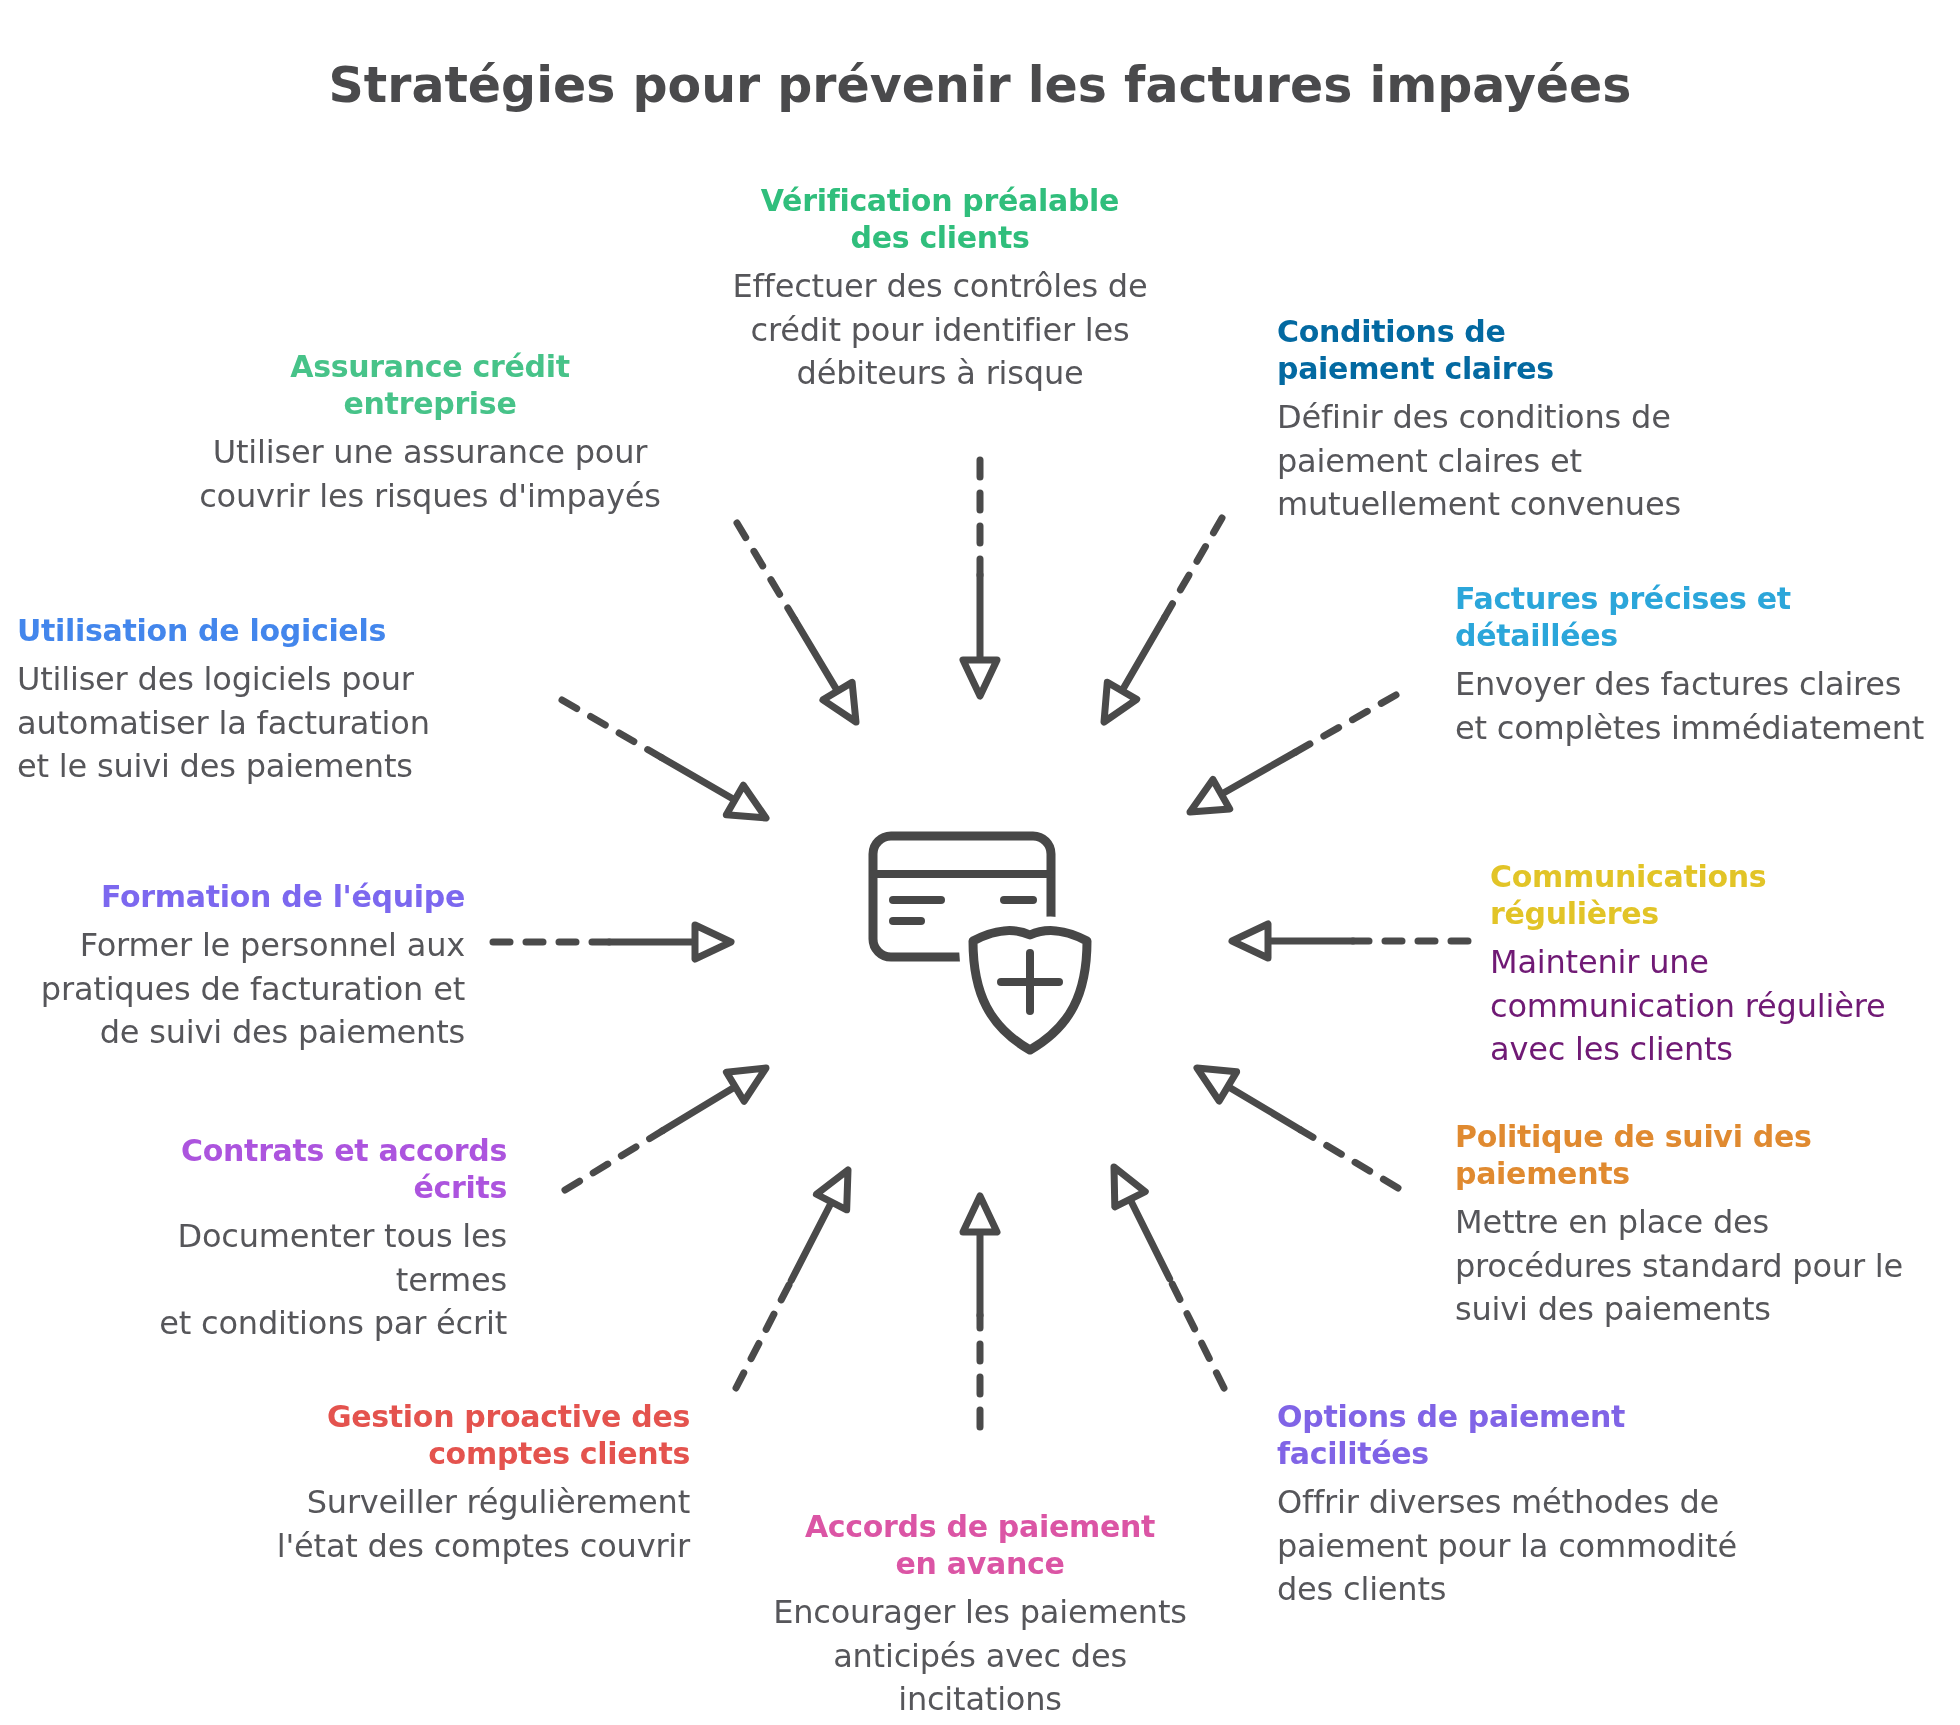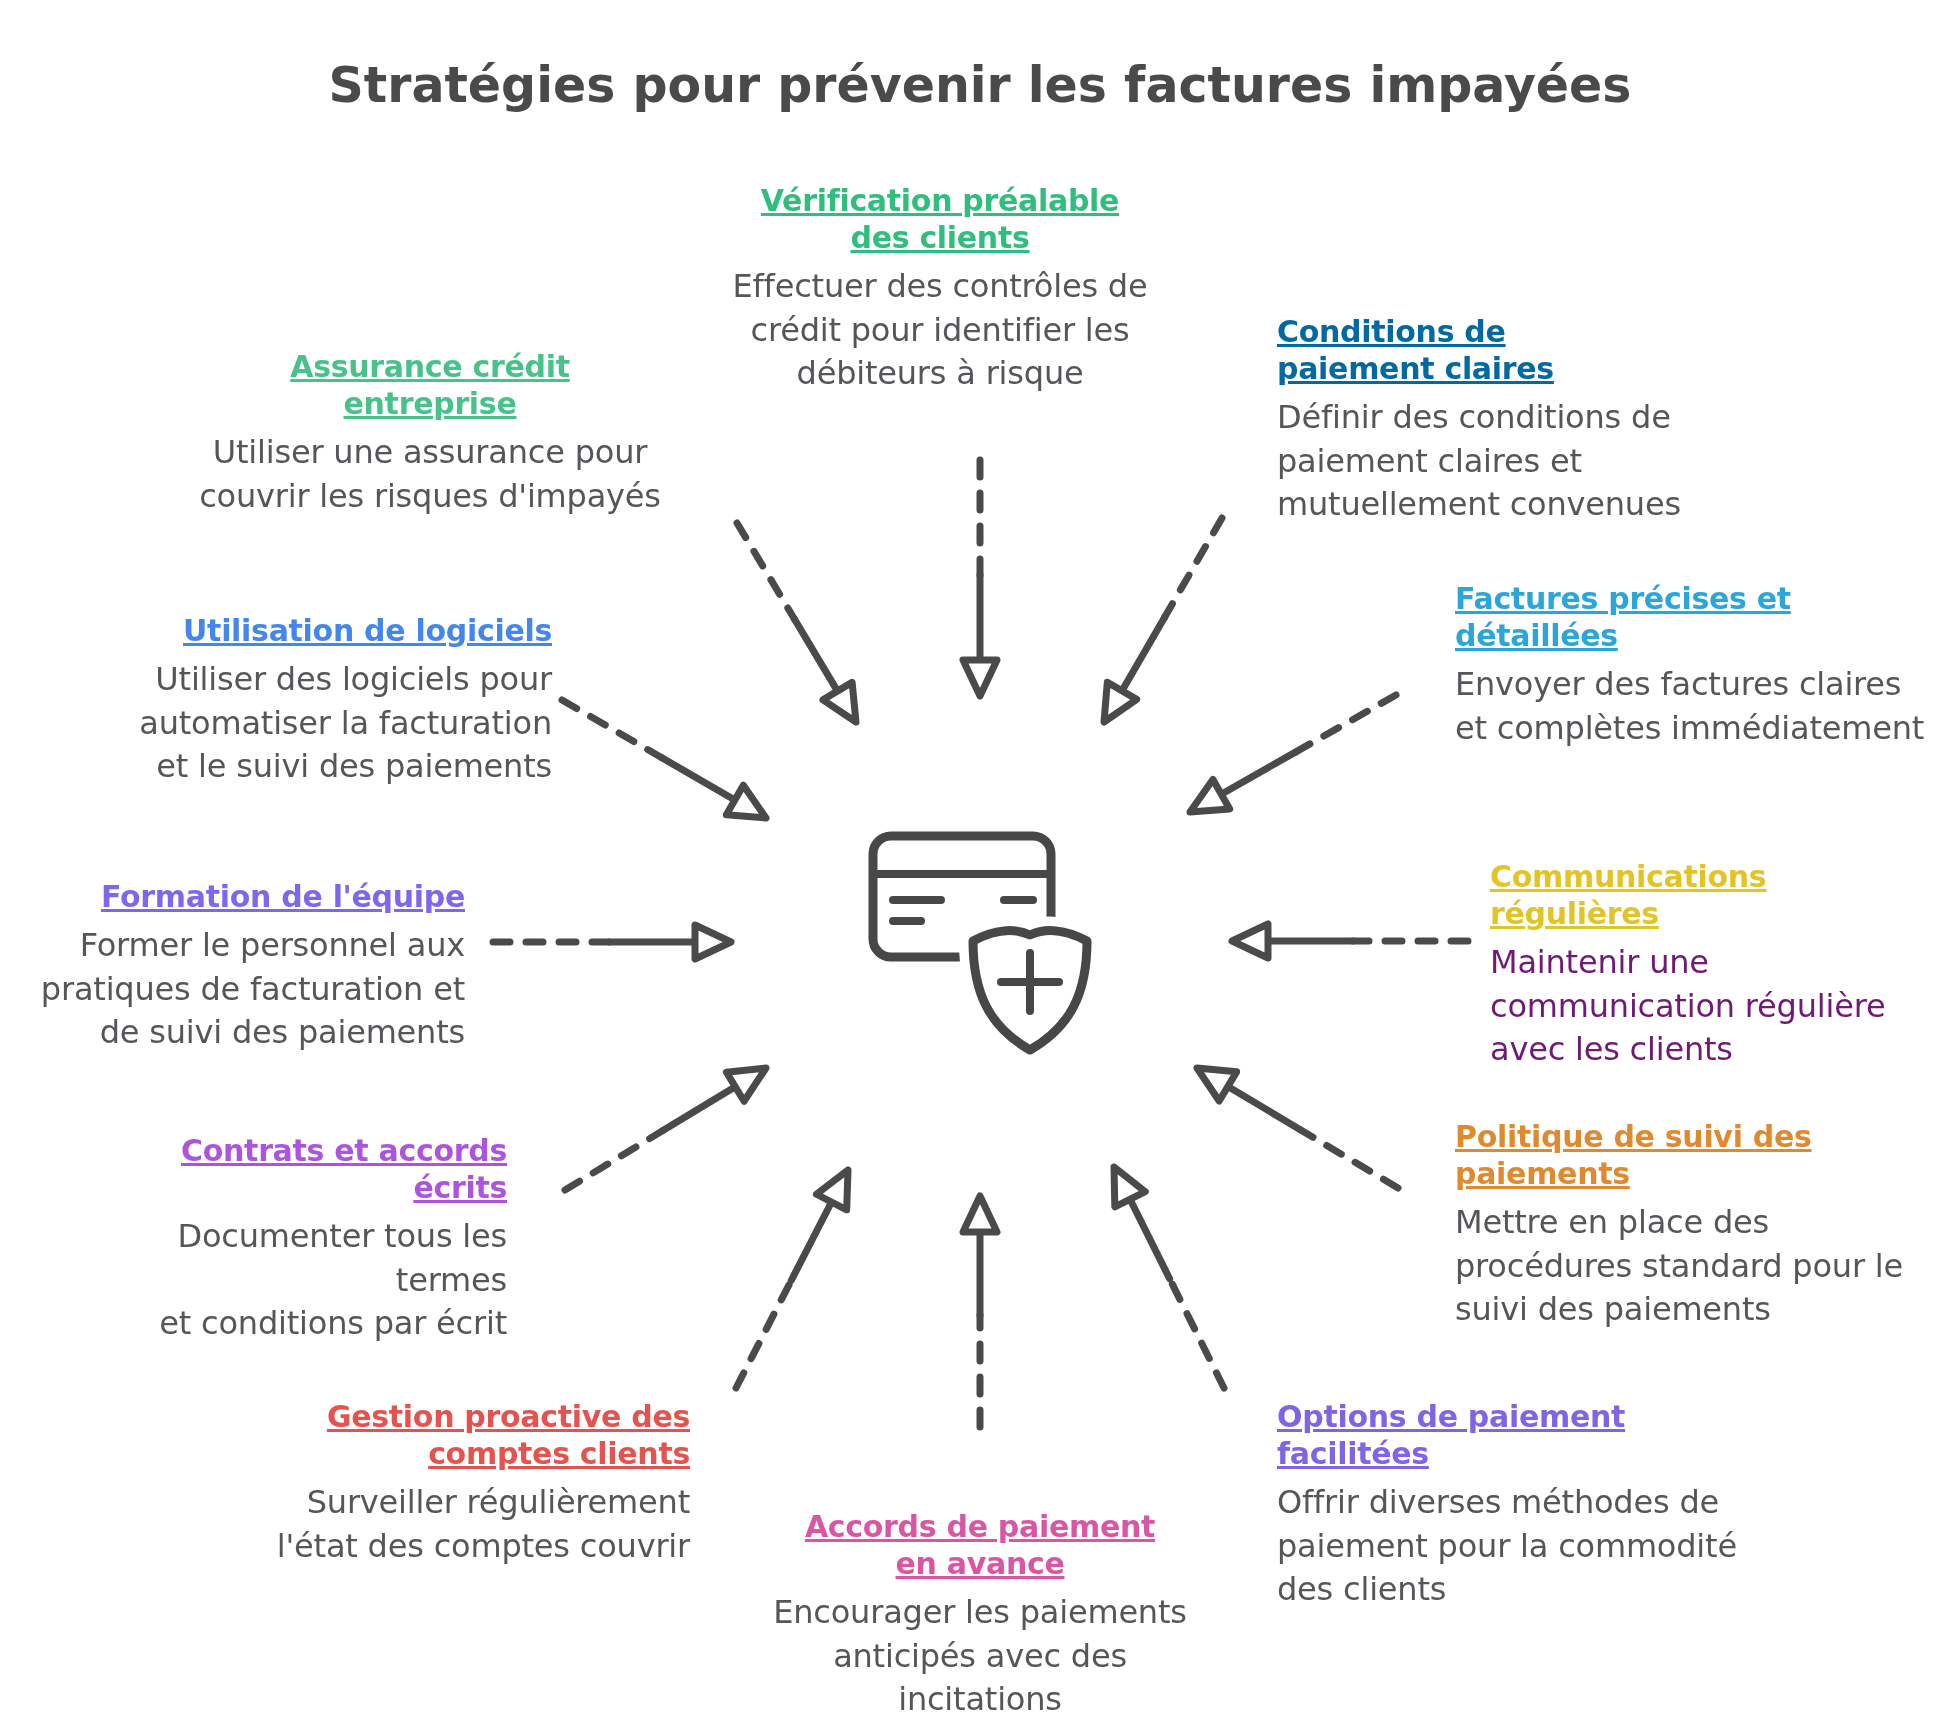--- a/index.html
+++ b/index.html
@@ -17,32 +17,31 @@
     letter-spacing:0px;
     margin-top:33px;
   }
   #arrows{position:absolute;left:0;top:0;pointer-events:none;}
   .node{position:absolute;}
   .node .h{
     font-weight:bold;
     font-size:30px;line-height:1.24;
     white-space:pre-line;
     letter-spacing:-0.3px;
-    text-decoration:underline;
   }
   .node .d{
     font-size:32px;line-height:1.36;
     white-space:pre-line;
     margin-top:9px;
     letter-spacing:-0.2px;
   }
   #n-verification{left:690px;top:182px;width:500px;text-align:center;}
   #n-assurance{right:1270px;top:348px;width:520px;text-align:center;}
   #n-conditions{left:1277px;top:313px;width:430px;text-align:left;}
-  #n-utilisation{right:1408px;top:612px;width:480px;text-align:right;}
+  #n-utilisation{right:1463px;top:612px;width:480px;}
   #n-factures{left:1455px;top:580px;width:470px;text-align:left;}
   #n-formation{right:1495px;top:878px;width:440px;text-align:right;}
   #n-communications{left:1490px;top:858px;width:430px;text-align:left;}
   #n-contrats{right:1453px;top:1132px;width:430px;text-align:right;}
   #n-politique{left:1455px;top:1118px;width:480px;text-align:left;}
   #n-gestion{right:1270px;top:1398px;width:480px;text-align:right;}
   #n-options{left:1277px;top:1398px;width:460px;text-align:left;}
   #n-accords{left:730px;top:1508px;width:500px;text-align:center;}
 </style>
 </head>

